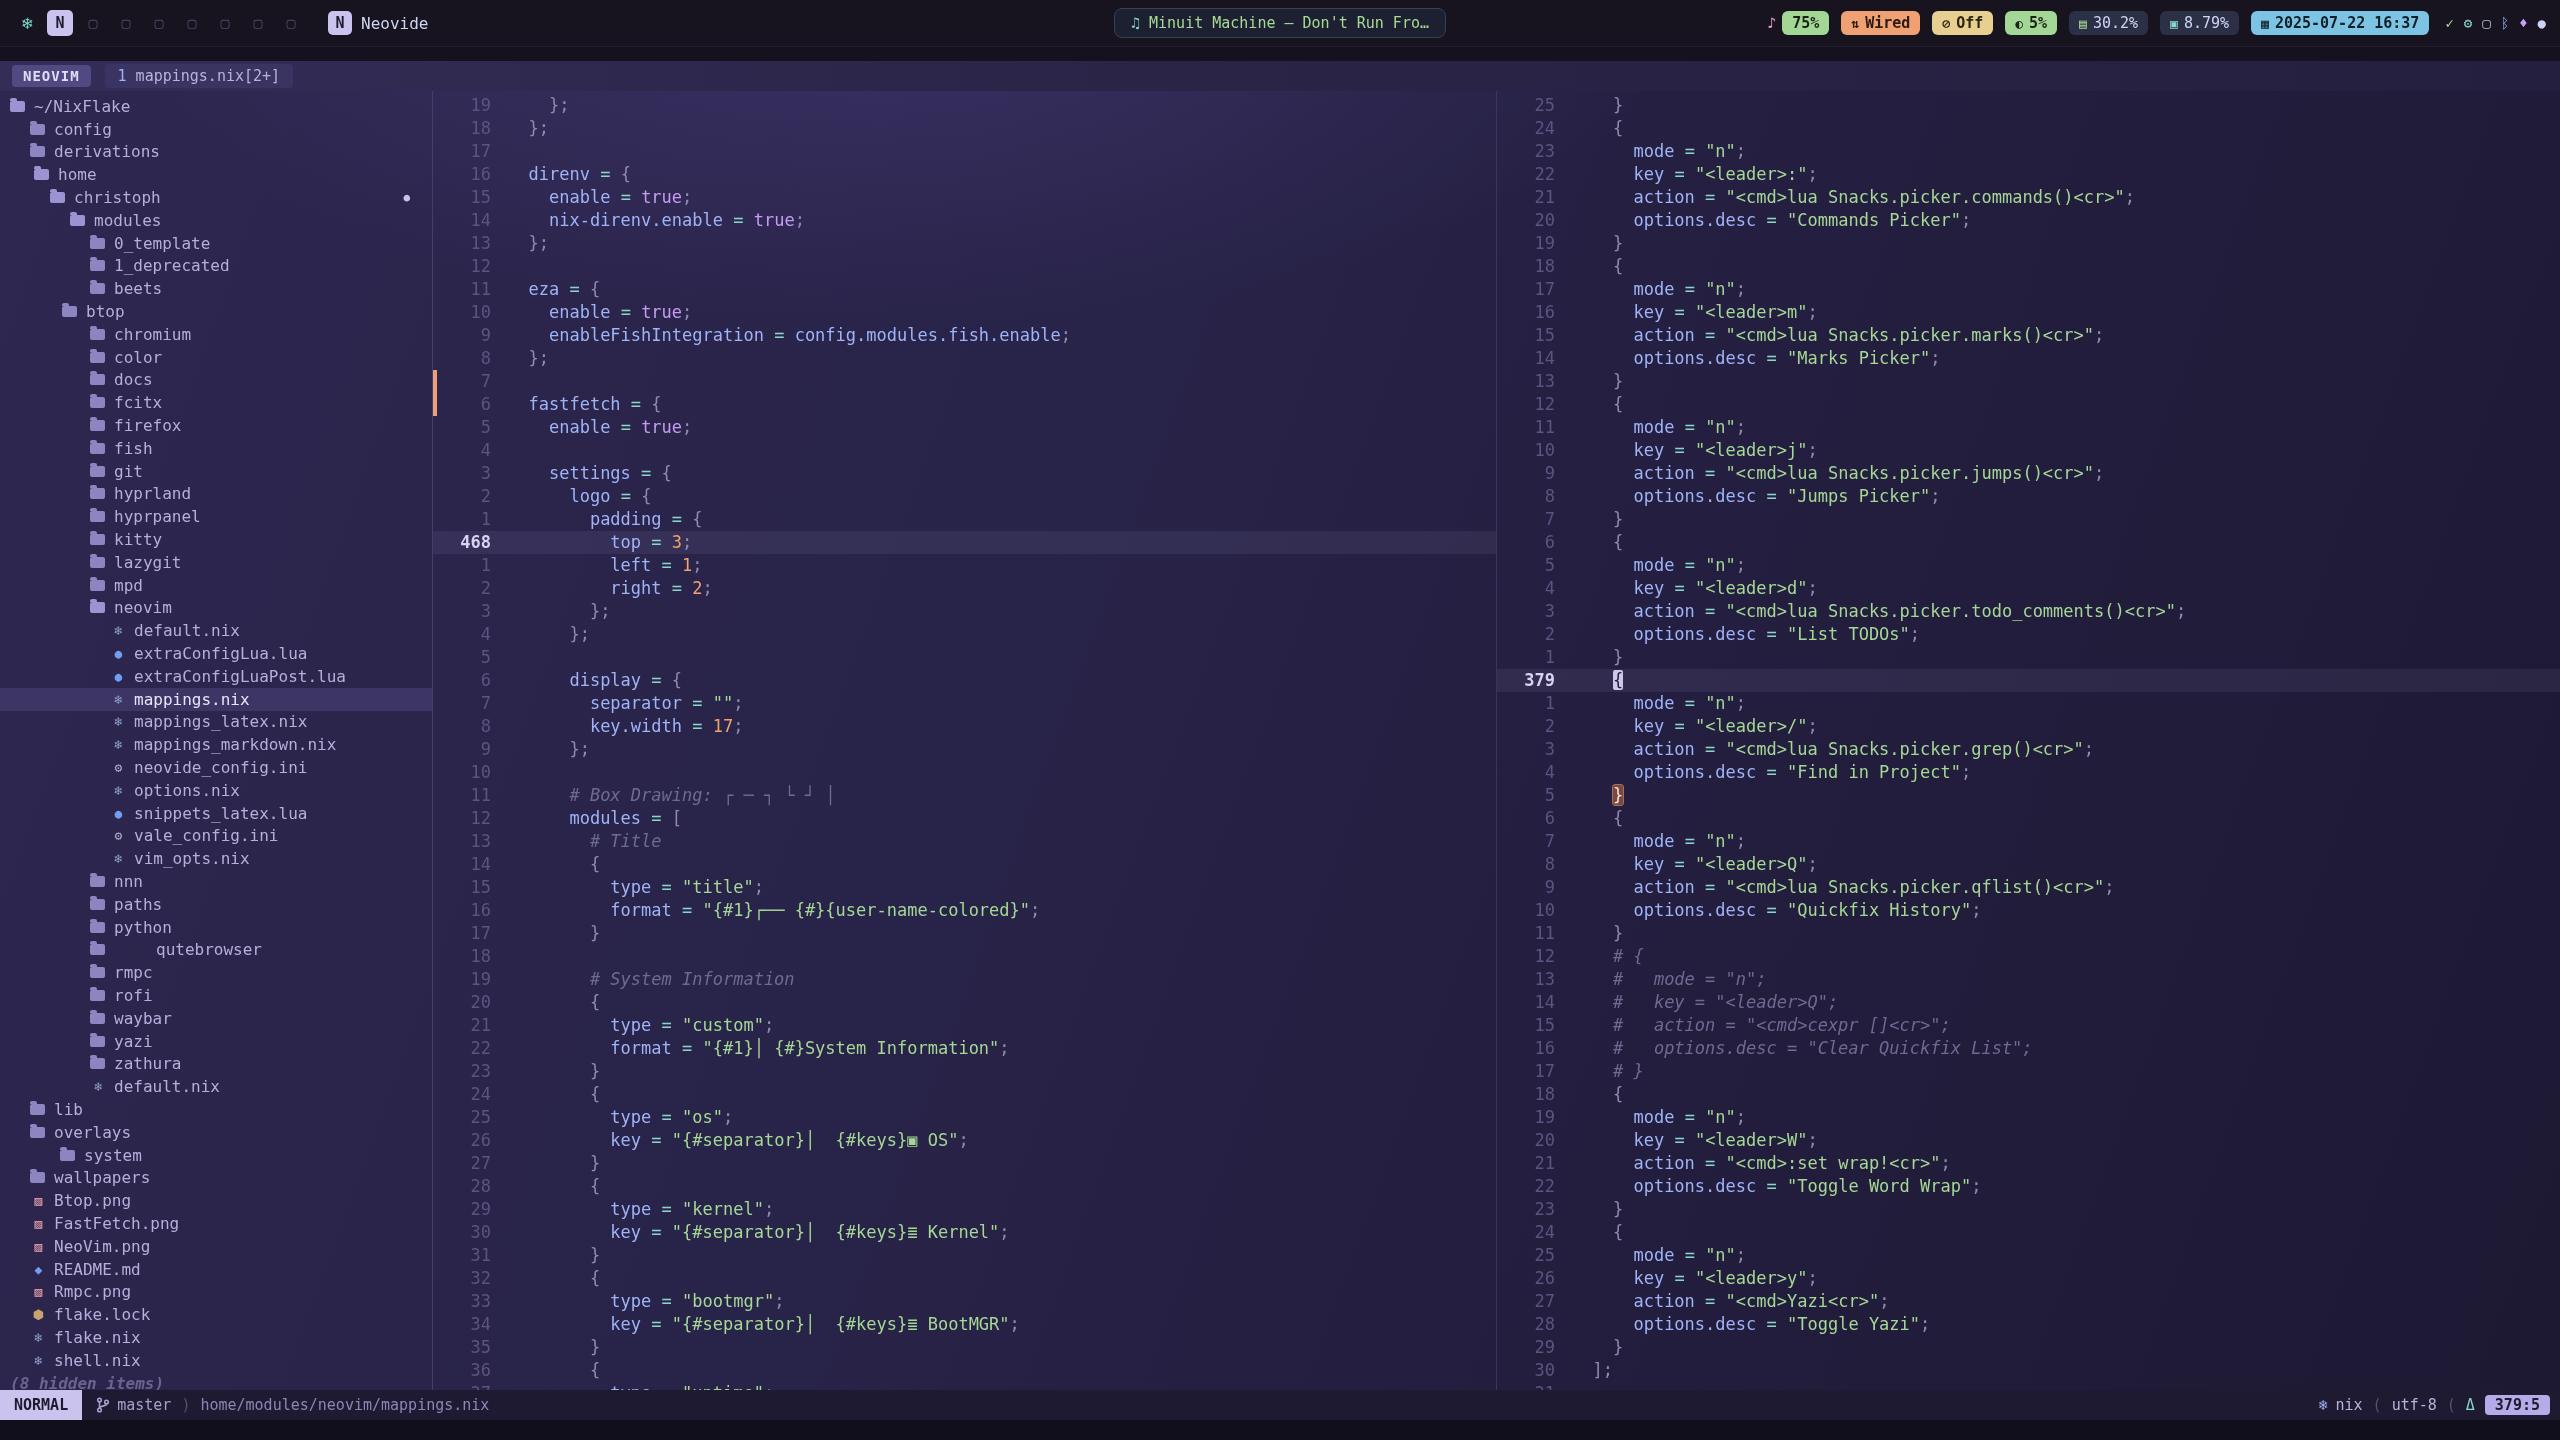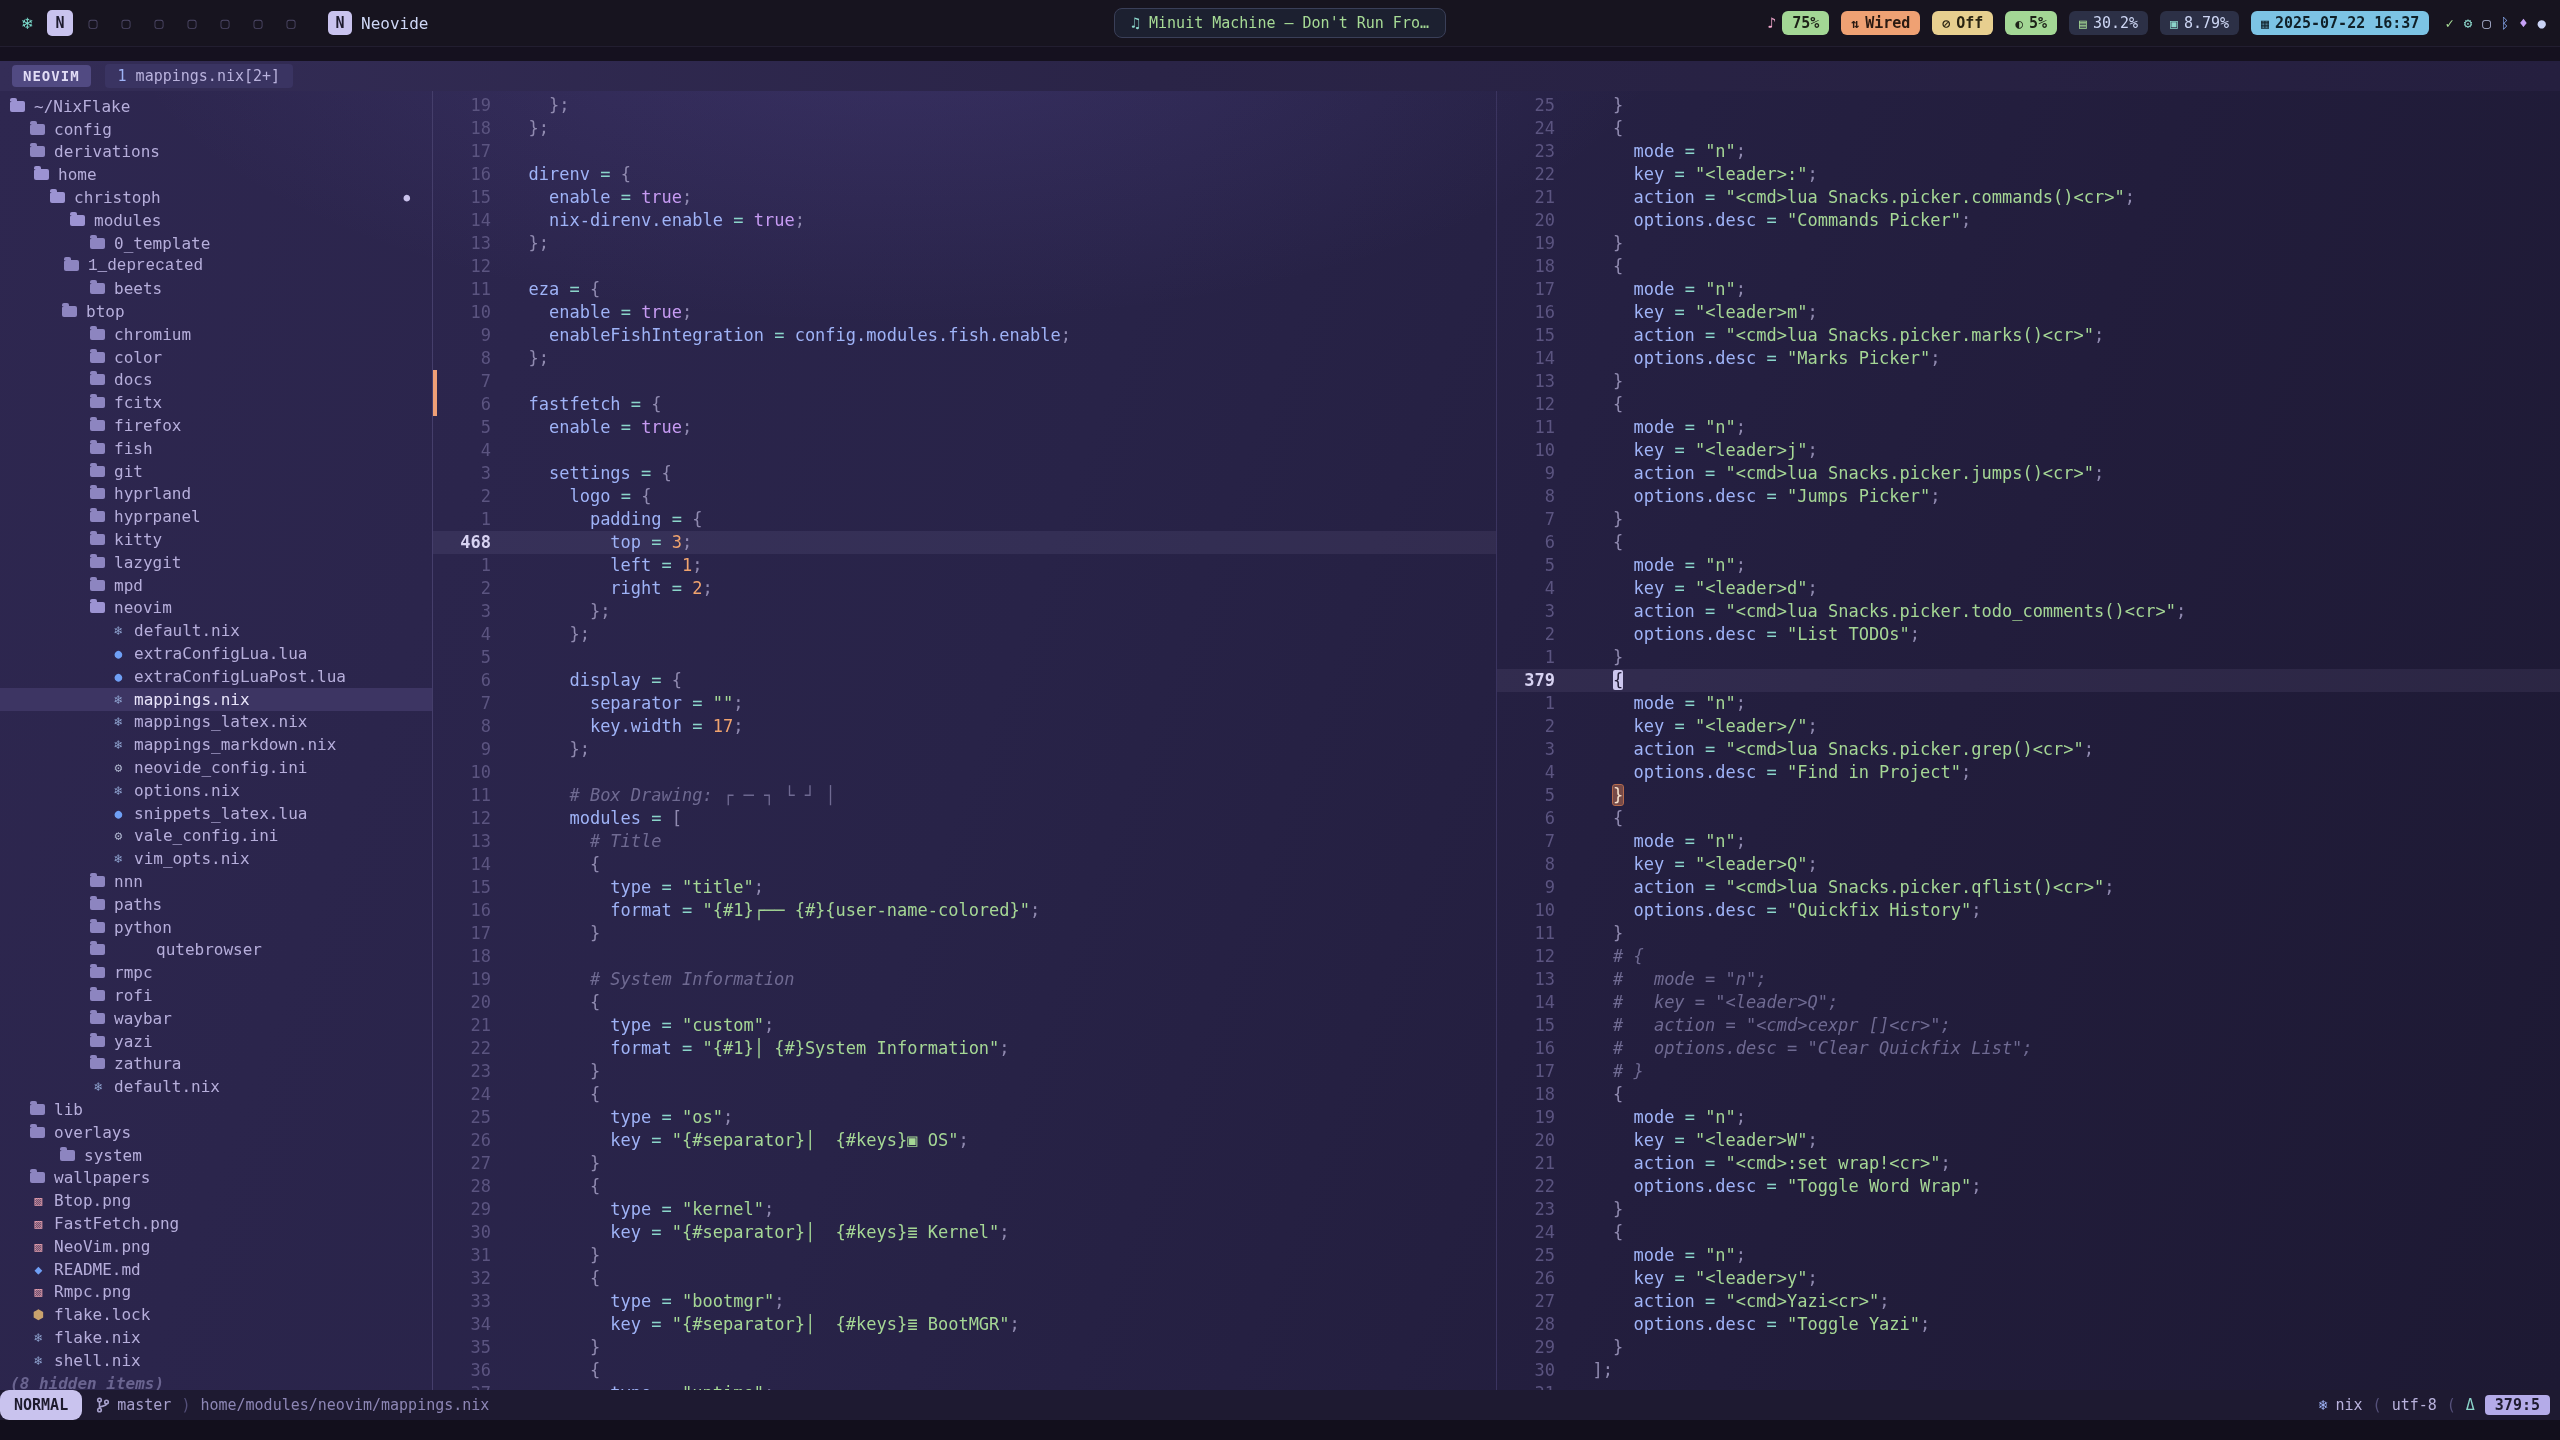--- a/index.html
+++ b/index.html
@@ -74,21 +74,21 @@
   .tok-bool{color:#c79bf3;}
   .tok-number{color:#f0a36e;}
   .tok-ident{color:#9fb3f7;}
   .tok-op{color:#8bd5ca;}
   .tok-punc{color:#908ab0;}
   .cursor{background:#cdc7ee;color:#221d36;border-radius:2px;}
   .matchparen{background:rgba(243,139,84,0.4);outline:1px solid rgba(243,139,84,0.7);border-radius:2px;color:#f6e3cf;}
 
   
   .statusline{height:30px;flex:none;background:#1e1a31;display:flex;align-items:center;font-size:15px;color:#8d86b5;}
-  .mode-chip{background:#c9c3ee;color:#1e1b2e;font-weight:bold;padding:0 14px;height:100%;display:inline-flex;align-items:center;border-radius:9px;}
+  .mode-chip{background:#c9c3ee;color:#1e1b2e;font-weight:bold;padding:0 14px;height:100%;display:inline-flex;align-items:center;}
   .branch{display:inline-flex;align-items:center;gap:7px;color:#a7a0cc;margin-left:14px;}
   .branch svg{display:block;}
   .sl-sep{color:#55507a;margin:0 10px;}
   .path{color:#8d86b5;}
   .flex-sp{flex:1;}
   .ft-ic{color:#9fb3f7;margin-right:8px;}
   .ft{color:#b9b2dd;}
   .pos-ic{color:#8bd5ca;margin-right:10px;}
   .pos-chip{background:#b4abe8;color:#1e1b2e;font-weight:bold;padding:1px 10px;border-radius:4px;margin-right:10px;}
   .bottom-strip{height:20px;flex:none;background:#120f1c;}
@@ -190,21 +190,21 @@
 
   <div class="main">
     <div class="filetree">
         <div class="trow" style="padding-left: 10px;"><span class="ficon open"></span><span class="tlabel">~/NixFlake</span></div>
         <div class="trow" style="padding-left: 30px;"><span class="ficon"></span><span class="tlabel">config</span></div>
         <div class="trow" style="padding-left: 30px;"><span class="ficon"></span><span class="tlabel">derivations</span></div>
         <div class="trow" style="padding-left: 34px;"><span class="ficon open"></span><span class="tlabel">home</span></div>
         <div class="trow" style="padding-left: 50px;"><span class="ficon open"></span><span class="tlabel">christoph</span><span class="tdot">●</span></div>
         <div class="trow" style="padding-left: 70px;"><span class="ficon open"></span><span class="tlabel">modules</span></div>
         <div class="trow" style="padding-left: 90px;"><span class="ficon"></span><span class="tlabel">0_template</span></div>
-        <div class="trow" style="padding-left: 64px; font-family: Liberation Mono, monospace;"><span class="ficon"></span><span class="tlabel">1_deprecated</span></div>
+        <div class="trow" style="padding-left: 90px;"><span class="ficon"></span><span class="tlabel">1_deprecated</span></div>
         <div class="trow" style="padding-left: 90px;"><span class="ficon"></span><span class="tlabel">beets</span></div>
         <div class="trow" style="padding-left: 62px;"><span class="ficon"></span><span class="tlabel">btop</span></div>
         <div class="trow" style="padding-left: 90px;"><span class="ficon"></span><span class="tlabel">chromium</span></div>
         <div class="trow" style="padding-left: 90px;"><span class="ficon"></span><span class="tlabel">color</span></div>
         <div class="trow" style="padding-left: 90px;"><span class="ficon"></span><span class="tlabel">docs</span></div>
         <div class="trow" style="padding-left: 90px;"><span class="ficon"></span><span class="tlabel">fcitx</span></div>
         <div class="trow" style="padding-left: 90px;"><span class="ficon"></span><span class="tlabel">firefox</span></div>
         <div class="trow" style="padding-left: 90px;"><span class="ficon"></span><span class="tlabel">fish</span></div>
         <div class="trow" style="padding-left: 90px;"><span class="ficon"></span><span class="tlabel">git</span></div>
         <div class="trow" style="padding-left: 90px;"><span class="ficon"></span><span class="tlabel">hyprland</span></div>

